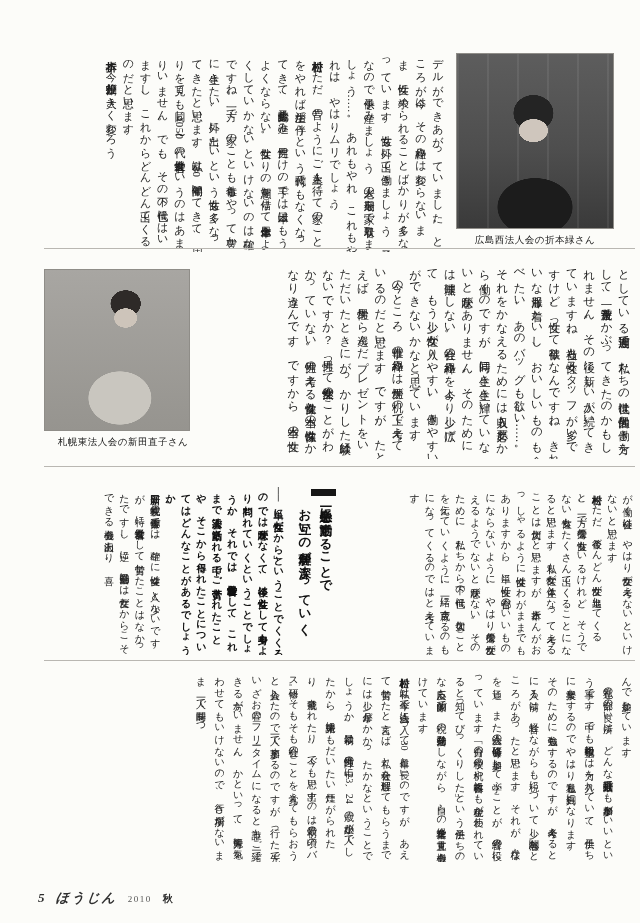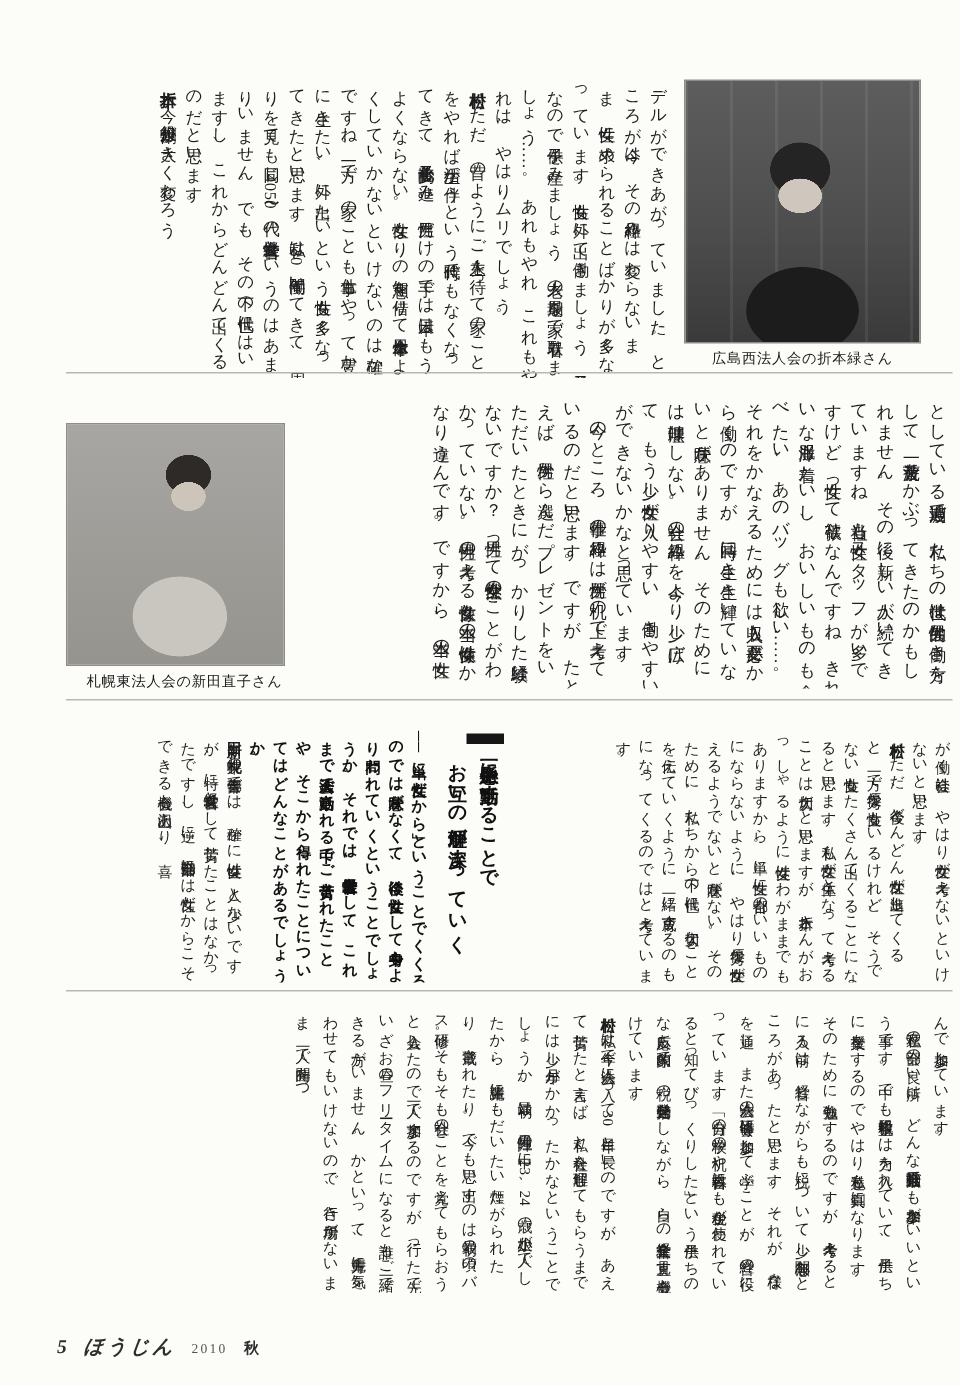--- a/index.html
+++ b/index.html
@@ -48,21 +48,21 @@
   .fig-top{left:456px;top:53px;width:158px;}
   .fig-top .photo{
     width:158px;height:176px;
     background:
       radial-gradient(ellipse 24px 19px at 49% 44%, #cfc6bd 60%, rgba(0,0,0,0) 61%),
       radial-gradient(ellipse 33px 30px at 49% 34%, #242424 60%, rgba(0,0,0,0) 61%),
       radial-gradient(ellipse 62px 48px at 50% 88%, #1c1c1c 60%, rgba(0,0,0,0) 61%),
       repeating-linear-gradient(90deg, rgba(255,255,255,.07) 0 2px, rgba(0,0,0,0) 2px 30px),
       linear-gradient(180deg,#5d5d5d 0%,#4e4e4e 55%,#3a3a3a 100%);
   }
-  .fig-mid{left:44px;top:282px;width:158px;}
+  .fig-mid{left:44px;top:269px;width:158px;}
   .fig-mid .photo{
     width:146px;height:162px;
     background:
       radial-gradient(ellipse 19px 16px at 56% 30%, #cdc4ba 60%, rgba(0,0,0,0) 61%),
       radial-gradient(ellipse 25px 22px at 56% 21%, #2e2a28 60%, rgba(0,0,0,0) 61%),
       radial-gradient(ellipse 52px 44px at 52% 80%, #c9c6bf 60%, rgba(0,0,0,0) 61%),
       linear-gradient(180deg,#a8a6a2 0%,#96948f 100%);
   }
   figcaption{
     font-size:9.5px;line-height:12px;text-align:center;

